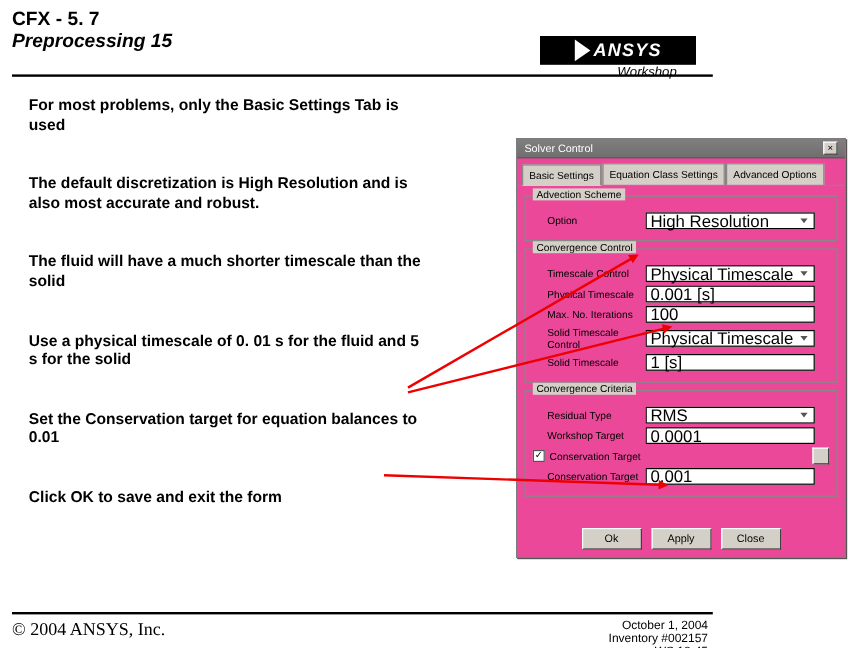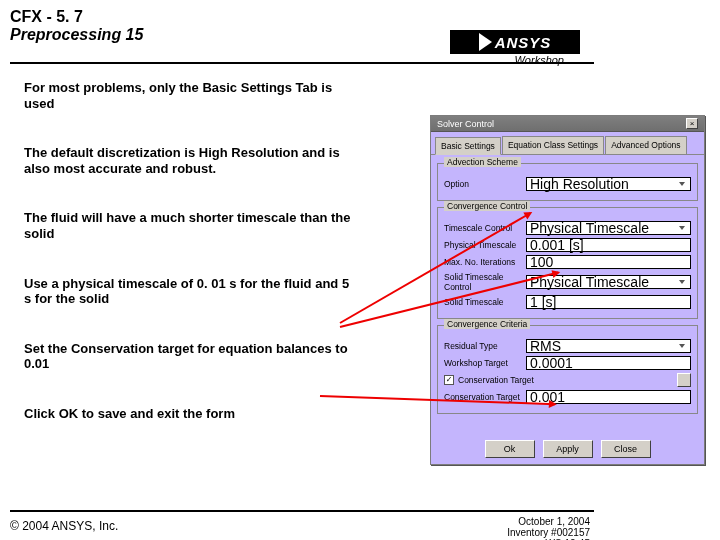--- a/index.html
+++ b/index.html
@@ -80,21 +80,21 @@
     line-height: 1.2;
   }
 
   
   .dialog {
     position: absolute;
     top: 115px;
     left: 430px;
     width: 275px;
     height: 350px;
-    background: #c4b5fd;
+    background: #ec4899;
     border: 1px solid #7c7c7c;
     box-shadow: 1px 1px 0 #555;
     font-family: "MS Sans Serif", Tahoma, sans-serif;
     font-size: 9px;
     color: #000;
   }
   .dialog-titlebar {
     height: 16px;
     background: linear-gradient(#7f7f7f, #6f6f6f);
     color: #fff;
@@ -148,21 +148,21 @@
     position: absolute;
     top: -7px;
     left: 6px;
     background: #d4d0c8;
     padding: 0 3px;
     font-size: 8.5px;
   }
   .row {
     display: flex;
     align-items: center;
-    margin: 3px 0;
+    margin: 3px 12px;
     font-size: 8.5px;
   }
   .row .lbl { flex: 0 0 82px; }
   .row .field {
     flex: 1;
     border: 1px solid #000000;
     background: #fff;
     height: 14px;
     padding: 1px 3px;
     font-size: 14px;
@@ -232,21 +232,22 @@
   
   .footer {
     position: absolute;
     bottom: 6px;
     left: 10px;
     right: 10px;
     border-top: 2px solid #000;
     padding-top: 4px;
   }
   .copyright {
-    font-size: 12px;
+    font-size: 15px;
+    font-family: Liberation Serif, serif;
   }
   .footer-right {
     position: absolute;
     right: 4px; top: 4px;
     font-size: 10px;
     text-align: right;
     line-height: 1.1;
   }
 </style>
 </head>

